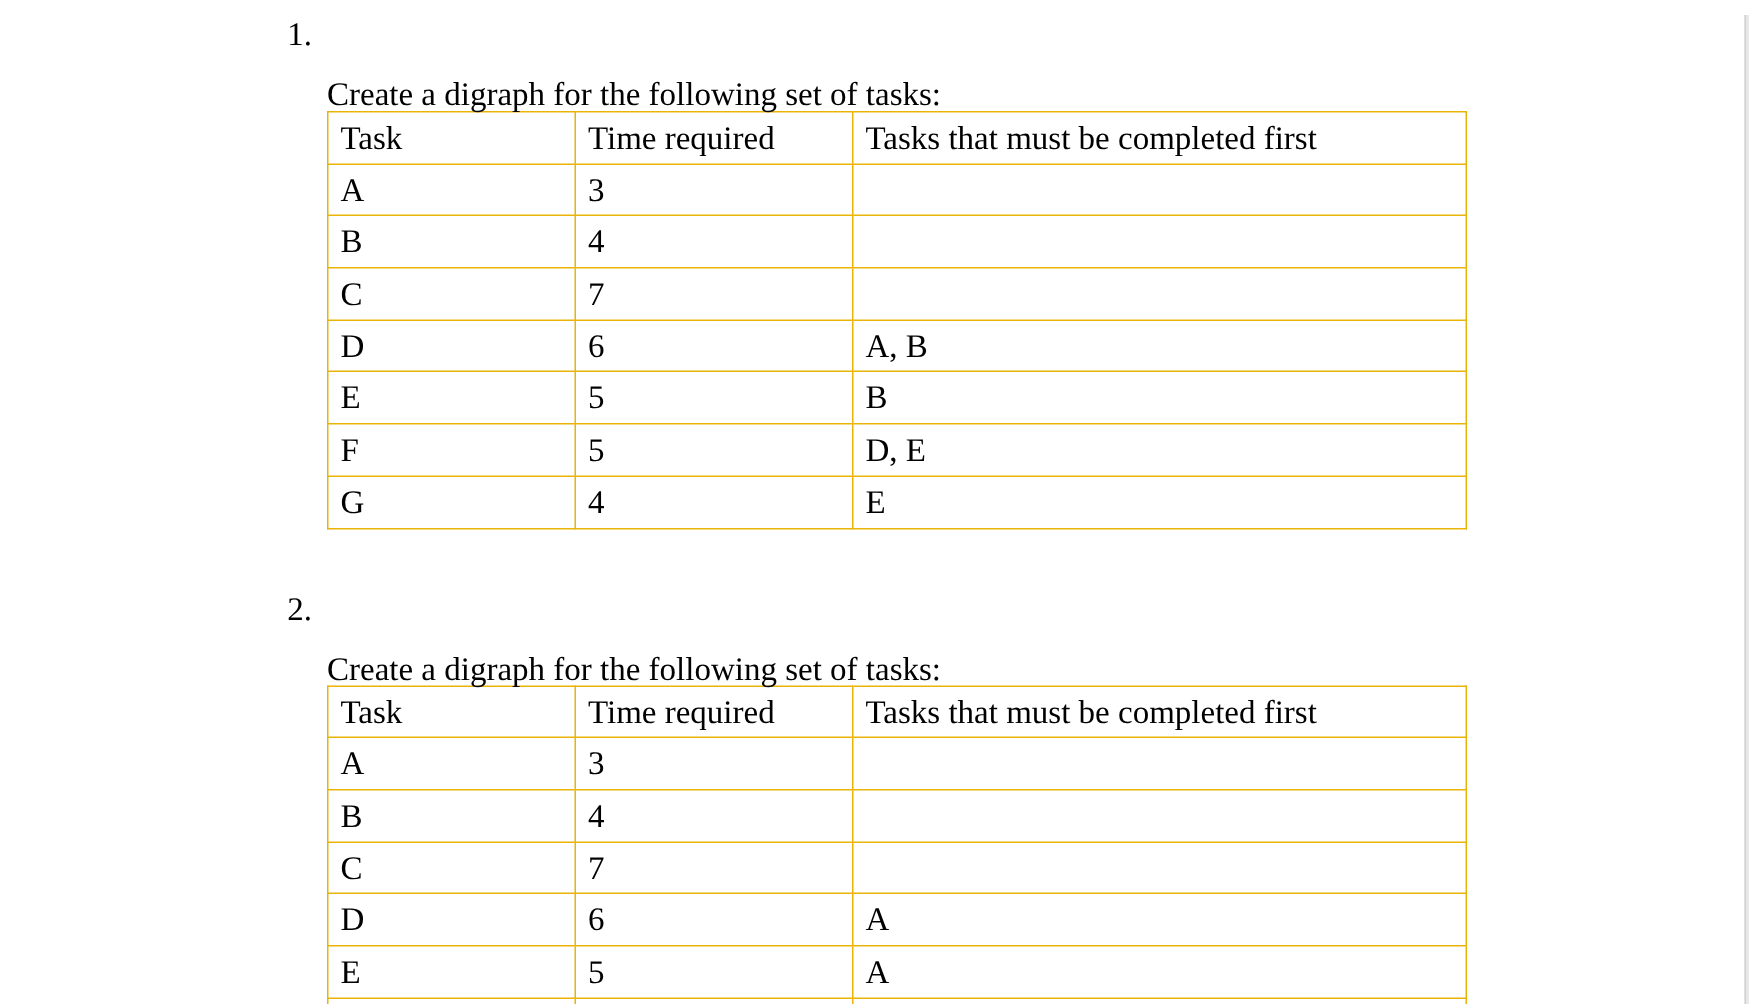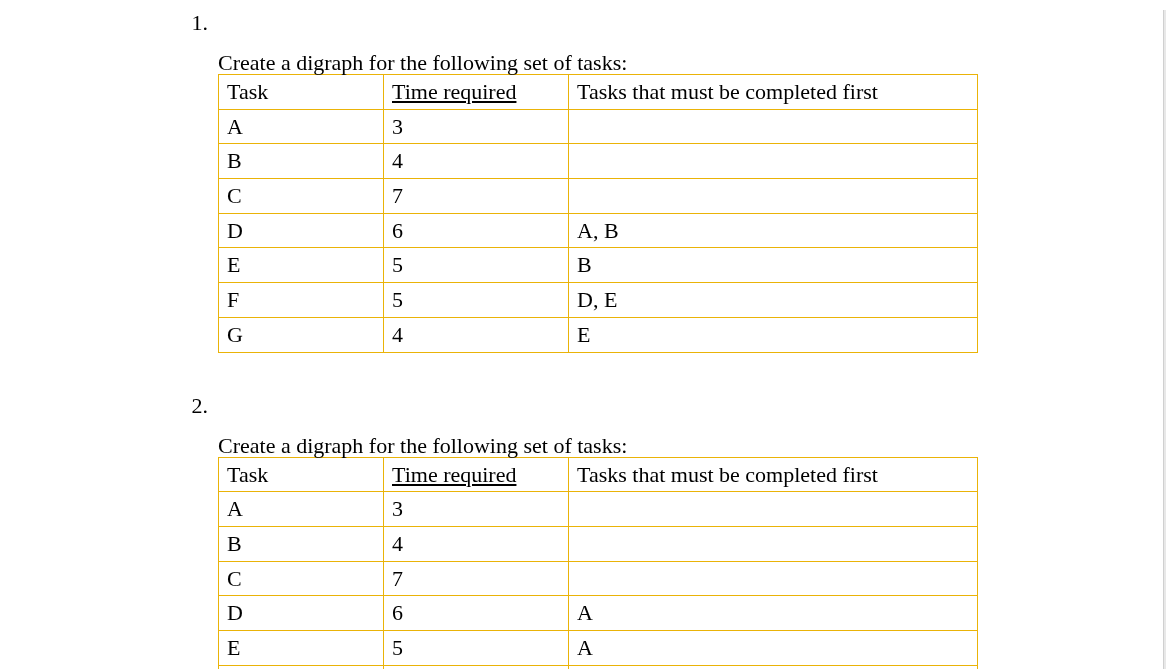--- a/index.html
+++ b/index.html
@@ -64,21 +64,20 @@
       line-height: 1.35;
     }
     .task-table th {
       font-weight: normal;
     }
     .col-task {
       width: 165px;
     }
     .col-time {
       width: 185px;
-      text-decoration: underline;
     }
     .col-prereq {
       width: auto;
     }
   </style>
 </head>
 <body>
 
 <div class="page-wrapper">
   <div class="right-edge"></div>

